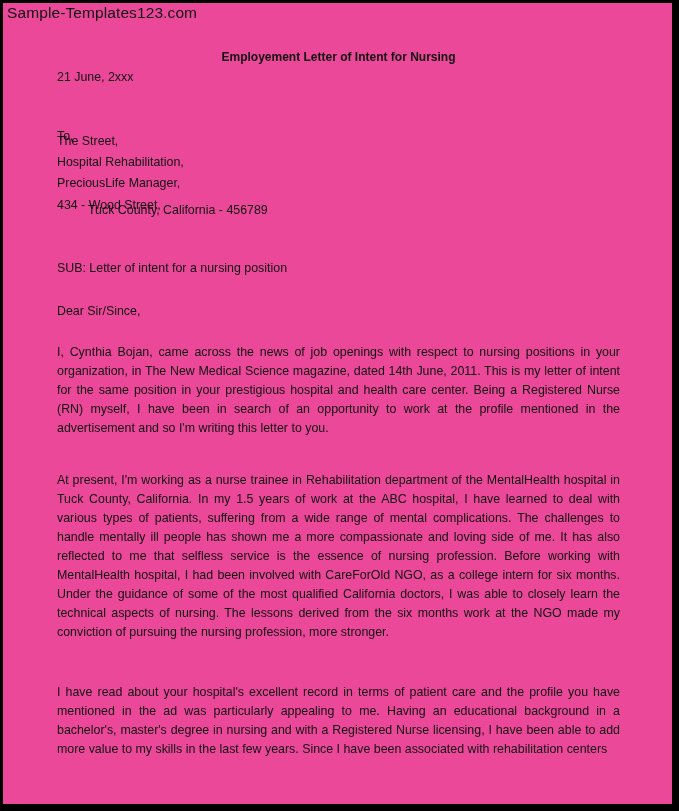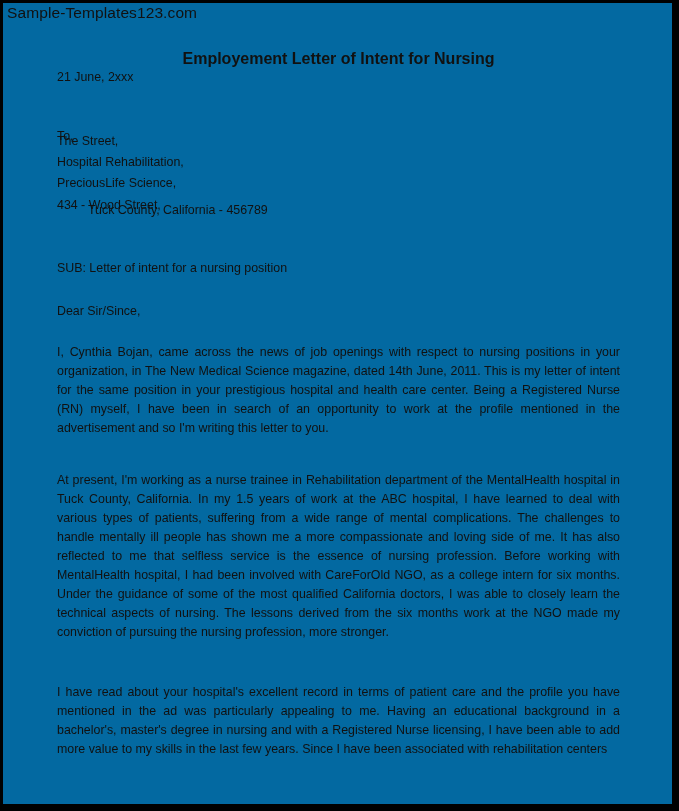--- a/index.html
+++ b/index.html
@@ -12,21 +12,21 @@
       height: 811px;
       overflow: hidden;
       position: relative;
     }
     .page {
       position: absolute;
       left: 3px;
       top: 3px;
       width: 669px;
       height: 801px;
-      background: #0369a1;
+      background: #ec4899;
       overflow: hidden;
     }
     .watermark {
       position: absolute;
       left: 4px;
       top: 1px;
       font-family: "Liberation Sans", sans-serif;
       font-size: 15.5px;
       color: #111111;
       letter-spacing: 0.1px;
@@ -40,21 +40,21 @@
       font-size: 12.4px;
       color: #111111;
     }
     .title {
       position: absolute;
       left: 0;
       top: 47px;
       width: 563px;
       text-align: center;
       font-weight: bold;
-      font-size: 16px;
+      font-size: 12px;
     }
     .line {
       position: absolute;
       left: 0;
       white-space: nowrap;
     }
     .para {
       position: absolute;
       left: 0;
       width: 563px;
@@ -69,21 +69,21 @@
   <div class="watermark">Sample-Templates123.com</div>
 
   <div class="doc">
     <div class="title">Employement Letter of Intent for Nursing</div>
 
     <div class="line" style="top:67px;">21 June, 2xxx</div>
 
     <div class="line" style="top:110px;margin-top:16px;">To,</div>
     <div class="line" style="top:131px;">The Street,</div>
     <div class="line" style="top:152px;">Hospital Rehabilitation,</div>
-    <div class="line" style="top:173px;">PreciousLife Science,</div>
+    <div class="line" style="top:173px;">PreciousLife Manager,</div>
     <div class="line" style="top:195px;">434 - Wood Street,</div>
     <div class="line" style="top:200px;margin-left:31px;">Tuck County, California - 456789</div>
 
     <div class="line" style="top:258px;">SUB: Letter of intent for a nursing position</div>
 
     <div class="line" style="top:301px;">Dear Sir/Since,</div>
 
     <div class="para" style="top:340px;">I, Cynthia Bojan, came across the news of job openings with respect to nursing positions in your organization, in The New Medical Science magazine, dated 14th June, 2011. This is my letter of intent for the same position in your prestigious hospital and health care center. Being a Registered Nurse (RN) myself, I have been in search of an opportunity to work at the profile mentioned in the advertisement and so I'm writing this letter to you.</div>
     <div class="para" style="top:468px;">At present, I'm working as a nurse trainee in Rehabilitation department of the MentalHealth hospital in Tuck County, California. In my 1.5 years of work at the ABC hospital, I have learned to deal with various types of patients, suffering from a wide range of mental complications. The challenges to handle mentally ill people has shown me a more compassionate and loving side of me. It has also reflected to me that selfless service is the essence of nursing profession. Before working with MentalHealth hospital, I had been involved with CareForOld NGO, as a college intern for six months. Under the guidance of some of the most qualified California doctors, I was able to closely learn the technical aspects of nursing. The lessons derived from the six months work at the NGO made my conviction of pursuing the nursing profession, more stronger.</div>
     <div class="para" style="top:680px;">I have read about your hospital's excellent record in terms of patient care and the profile you have mentioned in the ad was particularly appealing to me. Having an educational background in a bachelor's, master's degree in nursing and with a Registered Nurse licensing, I have been able to add more value to my skills in the last few years. Since I have been associated with rehabilitation centers</div>

